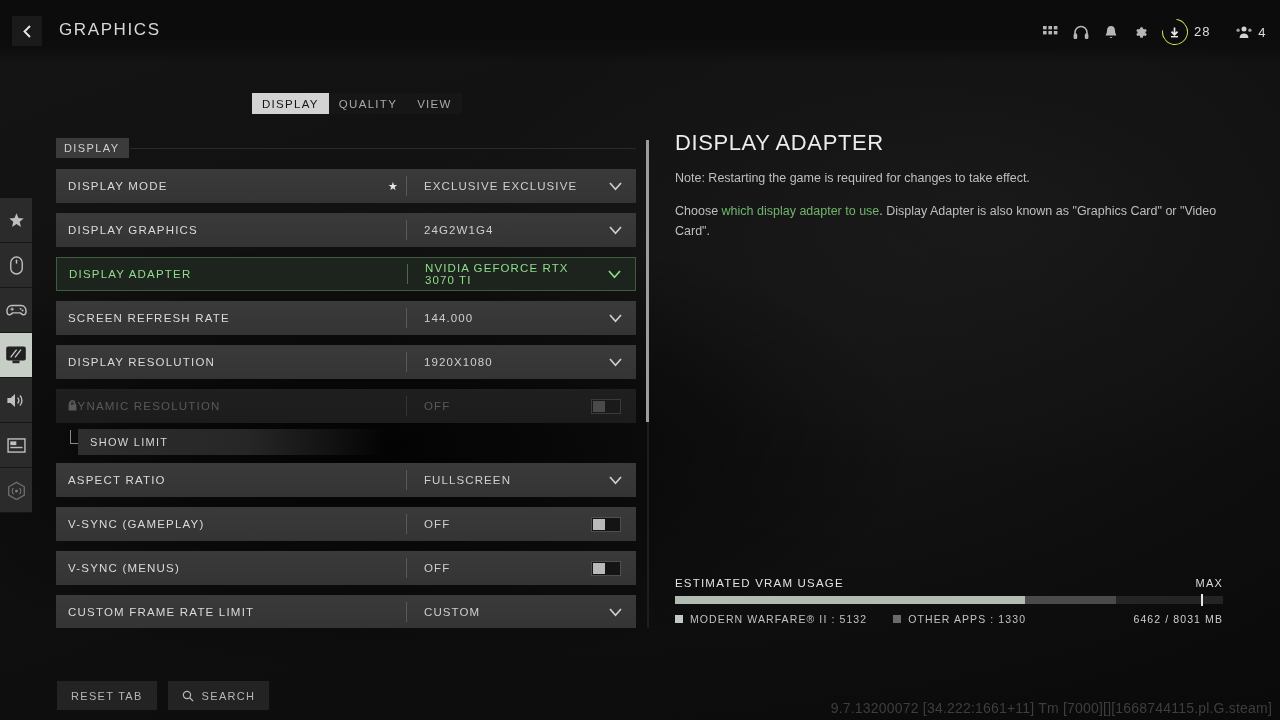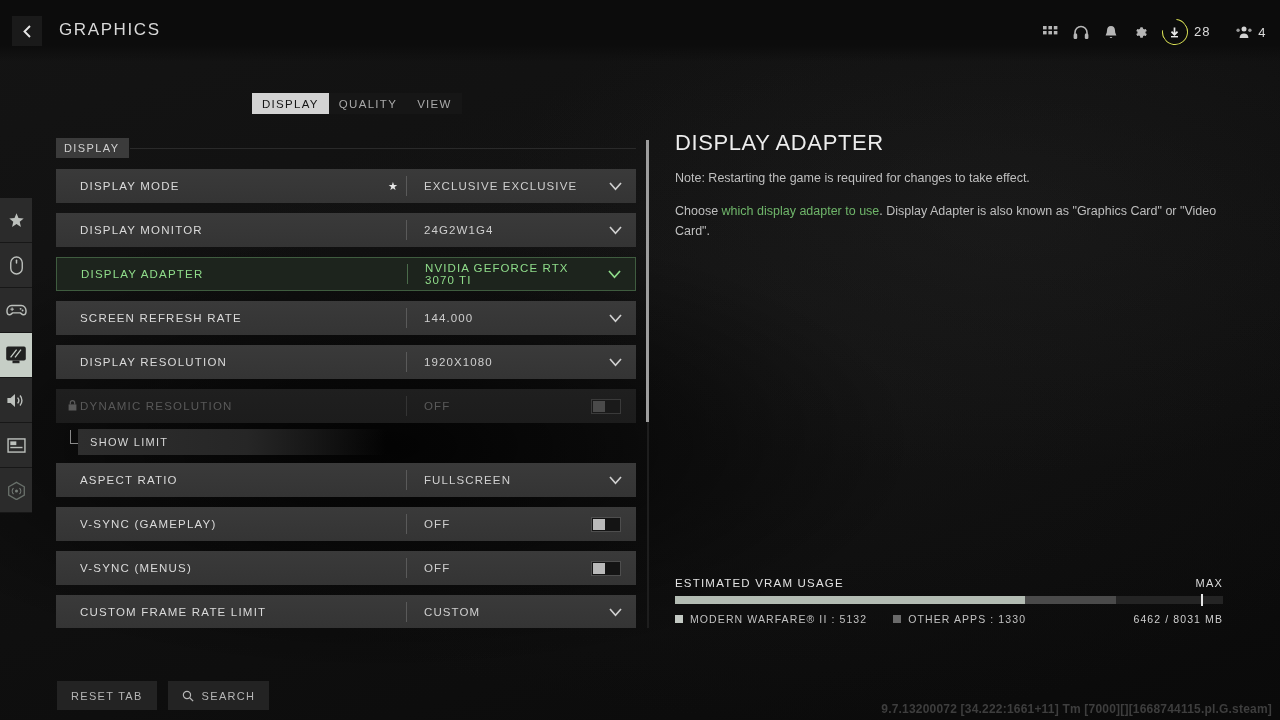--- a/index.html
+++ b/index.html
@@ -127,21 +127,21 @@
   .row {
     position: relative;
     height: 34px;
     margin-bottom: 10px;
     background: linear-gradient(180deg, #3a3a3a 0%, #343434 100%);
     display: flex; align-items: center;
     cursor: pointer;
   }
   .row .name {
     flex: 0 0 324px;
-    padding-left: 24px;
+    padding-left: 12px;
     font-size: 11.5px; letter-spacing: 1.2px;
     color: #dadada;
   }
   .row .star {
     width: 26px; display: flex; align-items: center; justify-content: center;
     color: #e6e6e6; font-size: 11px;
   }
   .row .divider {
     width: 1px; height: 20px; background: #5a5a5a;
   }
@@ -285,23 +285,22 @@
     font-size: 10.5px; letter-spacing: 1.1px; color: #c2c2c2;
   }
   .legend-item { display: flex; align-items: center; gap: 7px; margin-right: 26px; }
   .swatch { width: 8px; height: 8px; display: inline-block; }
   .sw-game { background: #c3c9c3; }
   .sw-other { background: #6a6a6a; }
   .vram-total { margin-left: auto; font-size: 10.5px; letter-spacing: 1.1px; color: #cfcfcf; }
 
   .buildstr {
     position: absolute; right: 8px; bottom: 4px;
-    font-size: 12px; letter-spacing: .2px; color: #3e3e3e;
+    font-size: 14px; letter-spacing: .2px; color: #3e3e3e;
     font-family: "Liberation Sans", sans-serif;
-    font-weight: bold;
   }
 </style>
 </head>
 <body>
 
 <div id="app">
 
   <div class="topbar">
     <div class="back-btn">
       <svg viewBox="0 0 13 13">
@@ -436,21 +435,21 @@
       <div class="divider"></div>
       <div class="value">EXCLUSIVE EXCLUSIVE</div>
       <div class="chev">
         <svg viewBox="0 0 13 9">
             <path d="M1 1 L6.5 7.2 L12 1" fill="none" stroke="#cfcfcf" stroke-width="1.7"></path>
           </svg>
       </div>
     </div>
 
     <div class="row">
-      <div class="name">DISPLAY MONITOR</div>
+      <div class="name">DISPLAY GRAPHICS</div>
       <div class="star"></div>
       <div class="divider"></div>
       <div class="value">24G2W1G4</div>
       <div class="chev">
         <svg viewBox="0 0 13 9">
             <path d="M1 1 L6.5 7.2 L12 1" fill="none" stroke="#cfcfcf" stroke-width="1.7"></path>
           </svg>
       </div>
     </div>
 

